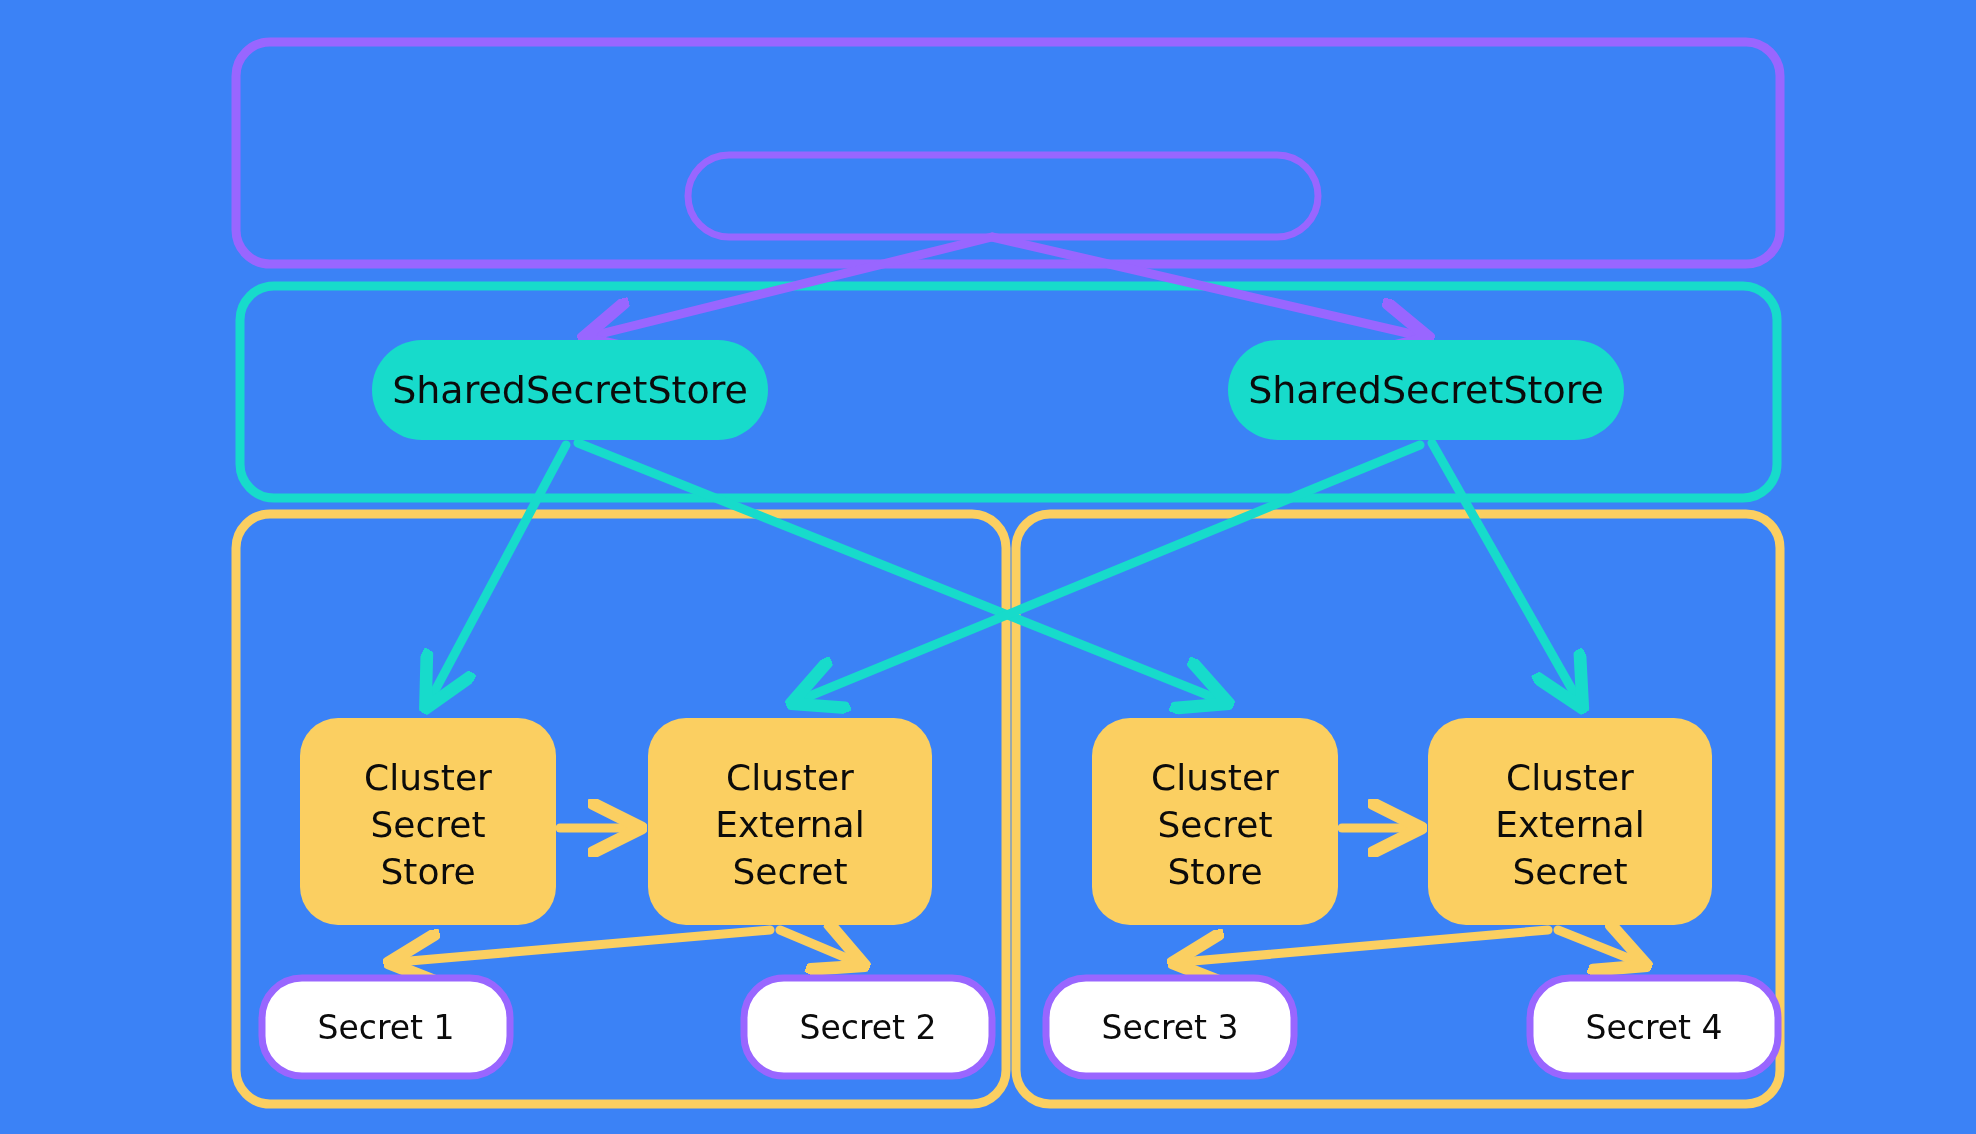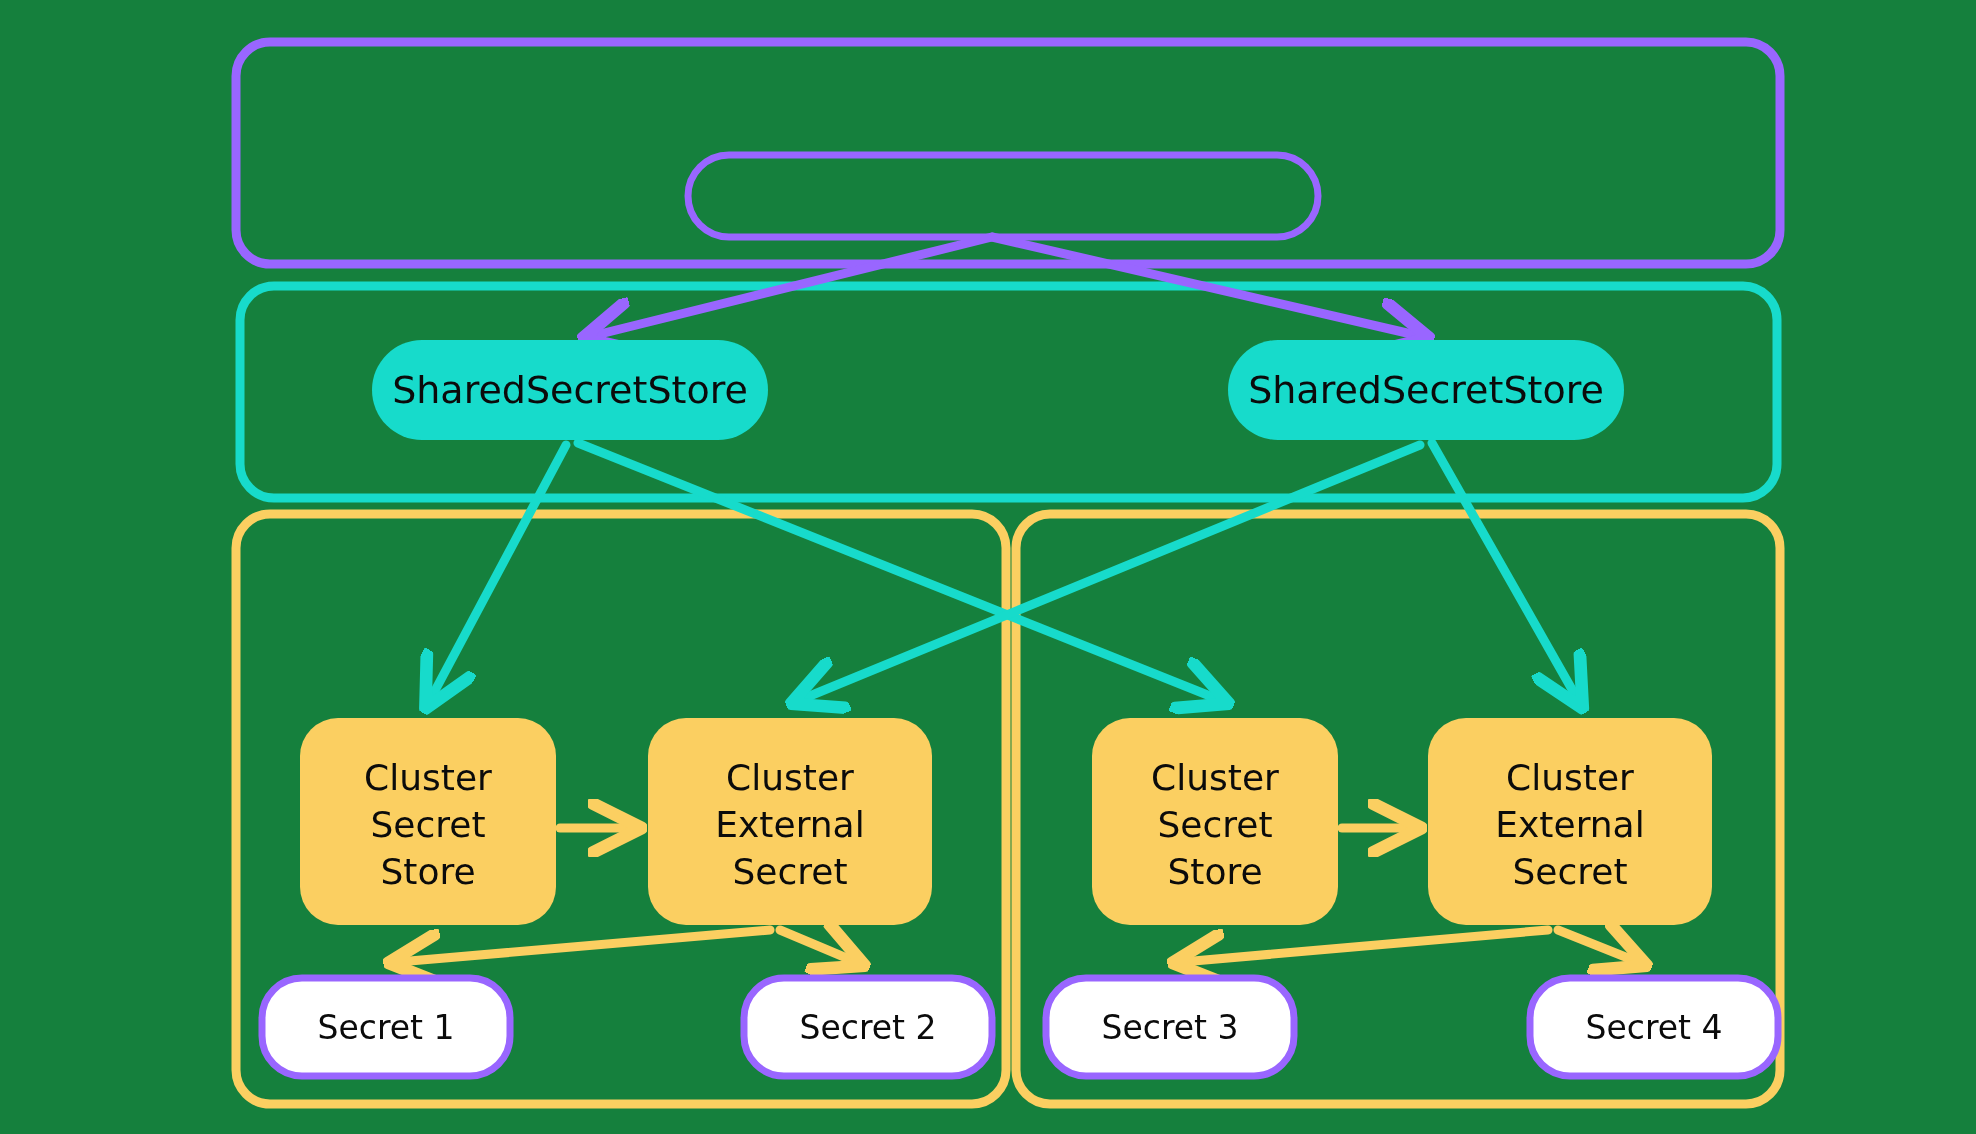--- a/index.html
+++ b/index.html
@@ -1,19 +1,19 @@
 <!DOCTYPE html>
 <html><head>
 <meta charset="utf-8">
 <style>
   html,body{margin:0;padding:0;background:#000;}
   #stage{
     position:relative;
     width:1976px;height:1134px;
-    background:#15803d;
+    background:#3b82f6;
     overflow:hidden;
     font-family:"DejaVu Sans", sans-serif;
   }
   #diagram{position:absolute;inset:0;width:1976px;height:1134px;display:block;}
   .node-label{
     font-family:"DejaVu Sans", sans-serif;
     fill:#0b0b0b;
     text-anchor:middle;
     dominant-baseline:middle;
   }

